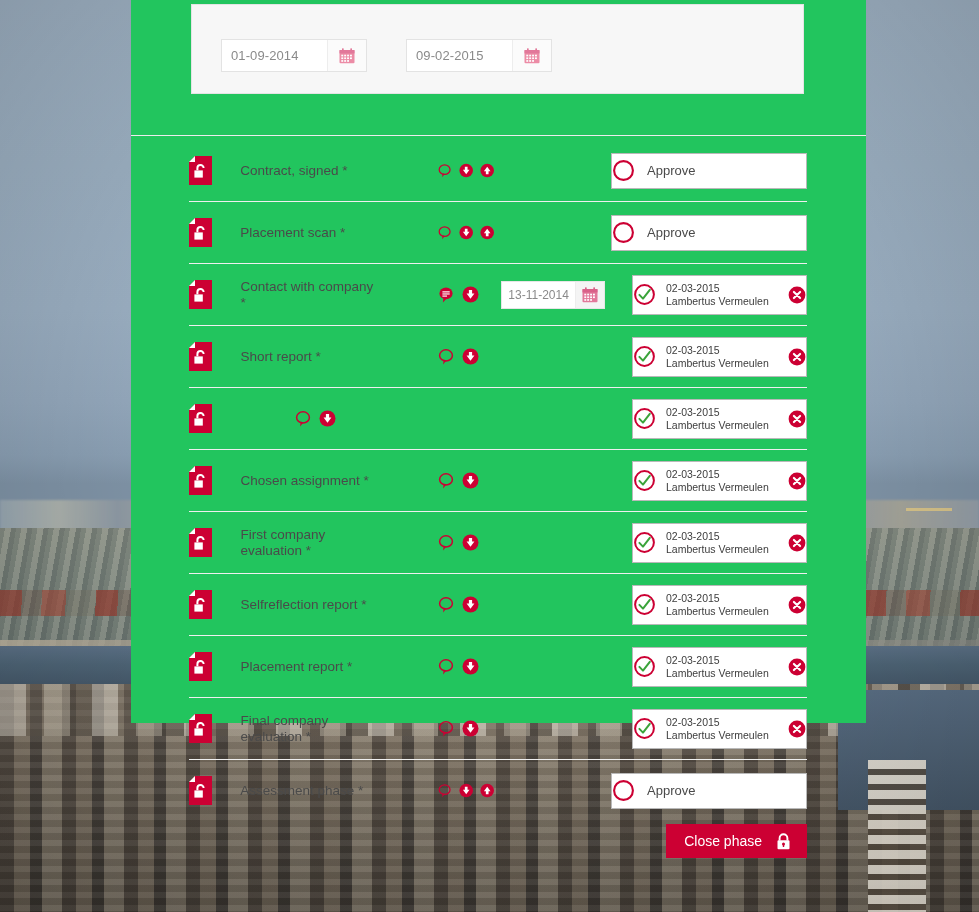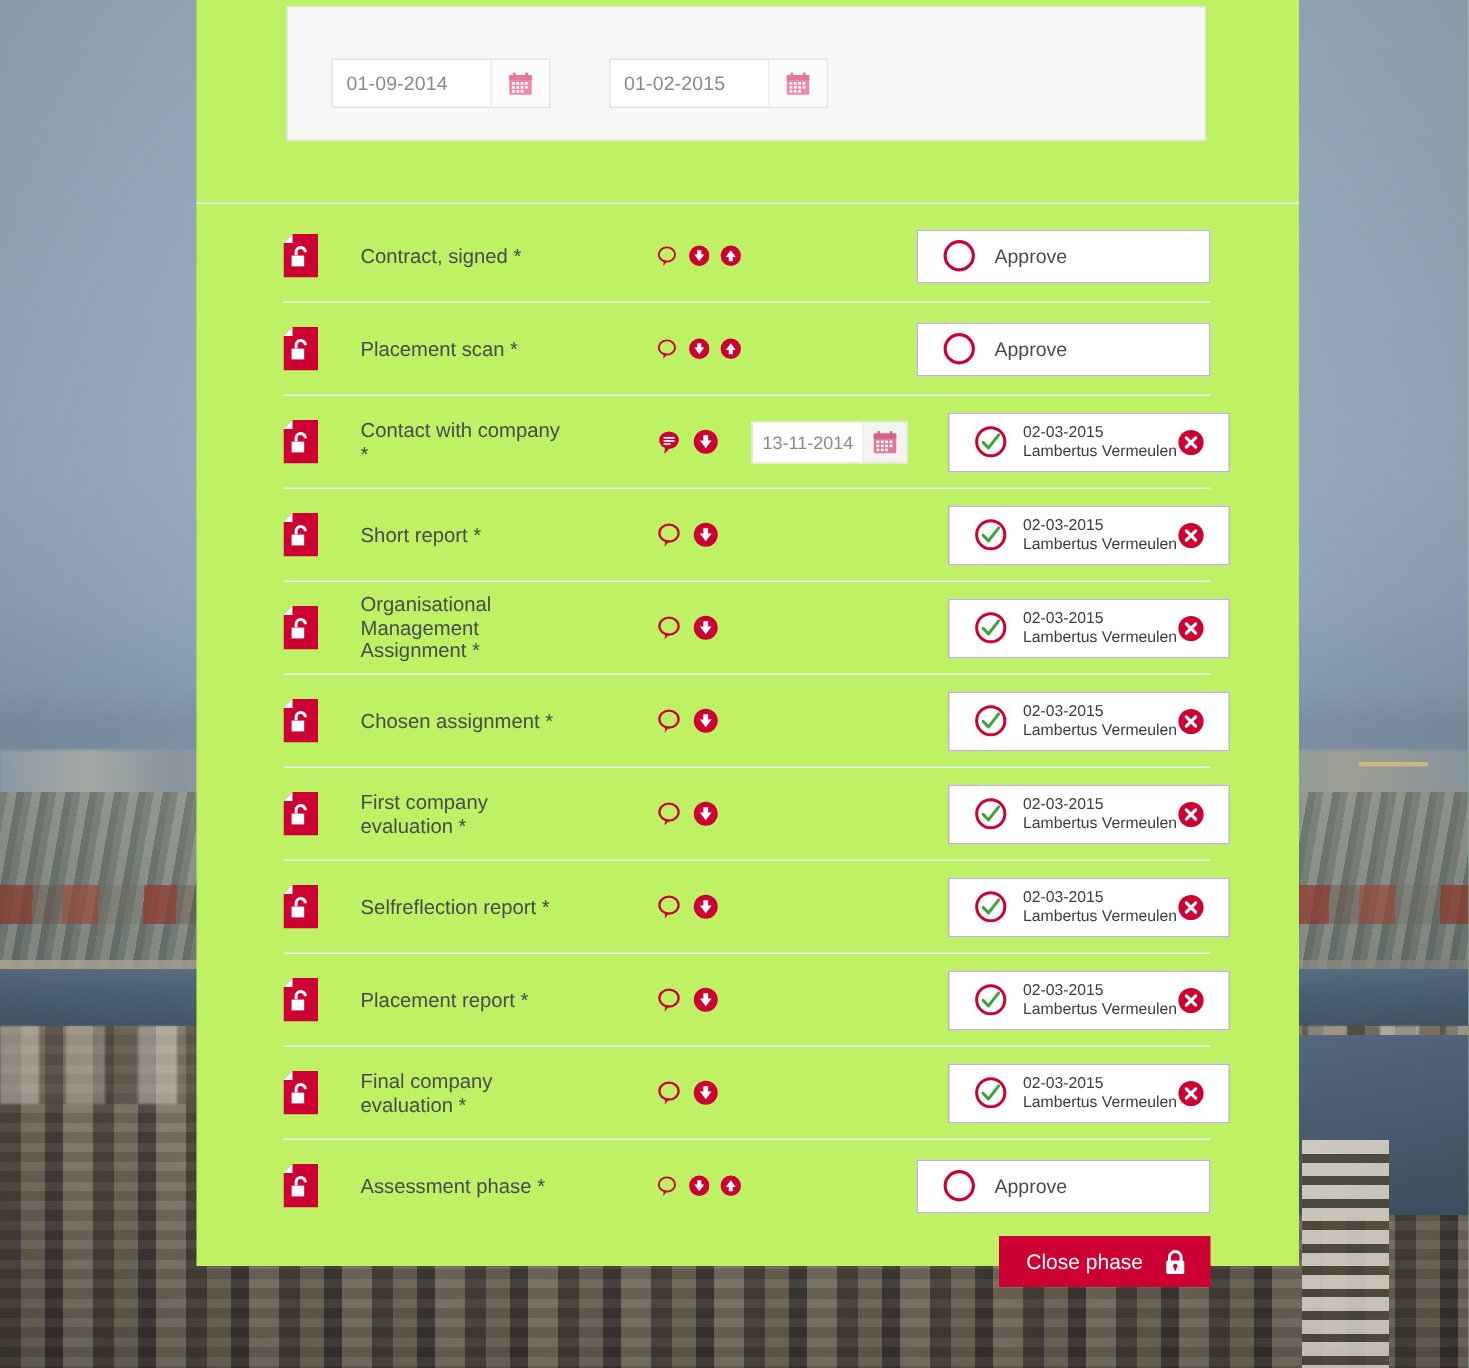--- a/index.html
+++ b/index.html
@@ -119,22 +119,22 @@
     position: absolute; inset: 0;
     background: radial-gradient(ellipse at 50% 45%, rgba(0,0,0,0) 45%, rgba(0,0,0,.16) 100%);
   }
 
   
   #panel {
     position: absolute;
     left: 131px;
     top: 0;
     width: 735px;
-    height: 844px;
-    background: #bef264;
+    height: 723px;
+    background: #22c55e;
   }
 
   
   .daterange-box {
     position: absolute;
     left: 60px;
     top: 4px;
     width: 613px;
     height: 90px;
     background: #f7f7f7;
@@ -263,21 +263,21 @@
 
   
   .approve-box {
     width: 196px;
     height: 36px;
     border: 1px solid #b9b9b9;
     background: #ffffff;
     box-sizing: border-box;
     display: flex;
     align-items: center;
-    padding: 0 16px;
+    padding: 0 0;
     cursor: pointer;
   }
   .approve-box.approved { height: 40px; margin-left: 22px; }
   .ring-ico { width: 23px; height: 23px; display: block; flex: 0 0 auto; }
   .approve-label {
     margin-left: 12px;
     font-size: 13px;
     color: #4a4a4a;
   }
   .approved-text {
@@ -357,21 +357,21 @@
             <rect x="11" y="9.4" width="1.9" height="1.7"></rect>
             <rect x="2.3" y="12.1" width="1.9" height="1.7"></rect>
             <rect x="5.2" y="12.1" width="1.9" height="1.7"></rect>
             <rect x="8.1" y="12.1" width="1.9" height="1.7"></rect>
           </g>
         </svg>
       </div>
     </div>
 
     <div class="date-field second">
-      <div class="date-text">01-02-2015</div>
+      <div class="date-text">09-02-2015</div>
       <div class="cal-btn">
         <svg class="cal-ico" viewBox="0 0 16 16">
           <rect x="0.5" y="2" width="15" height="13.2" rx="1" fill="#ec8ca6"></rect>
           <rect x="0.5" y="2" width="15" height="3.4" fill="#e2789a"></rect>
           <rect x="3" y="0.3" width="1.7" height="3" rx=".6" fill="#e2789a"></rect>
           <rect x="11.3" y="0.3" width="1.7" height="3" rx=".6" fill="#e2789a"></rect>
           <g fill="#ffffff">
             <rect x="2.3" y="6.7" width="1.9" height="1.7"></rect>
             <rect x="5.2" y="6.7" width="1.9" height="1.7"></rect>
             <rect x="8.1" y="6.7" width="1.9" height="1.7"></rect>
@@ -569,21 +569,20 @@
       </div>
       <div class="task-row">
         <div class="col-doc">
           <svg class="doc-ico" viewBox="0 0 23 29">
     <path d="M6 0 H23 V29 H0 V6 Z" fill="#cc0033"></path>
     <path d="M6 0 V6 H0 Z" fill="#ffffff"></path>
     <path d="M8.4 14.2 v-2.1 a3.1 3.1 0 0 1 6.2 0" fill="none" stroke="#ffffff" stroke-width="2"></path>
     <rect x="5.4" y="14.4" width="8.4" height="7.2" fill="#ffffff"></rect>
   </svg>
         </div>
-        <div class="col-title">Organisational Management Assignment *</div>
         <div class="col-actions">
           <svg class="bubble-ico" viewBox="0 0 18 18">
     <ellipse cx="9" cy="7.4" rx="6.4" ry="5.6" fill="none" stroke="#cc0033" stroke-width="1.5"></ellipse>
     <path d="M6.6 11.6 L6.1 16.4 L9.3 12.6 Z" fill="#cc0033"></path>
   </svg>
           <svg class="arrow-ico" viewBox="0 0 17 17">
     <circle cx="8.5" cy="8.5" r="8" fill="#cc0033"></circle>
     <path d="M8.5 12.8 L4.6 7.6 H6.9 V4.1 H10.1 V7.6 H12.4 Z" fill="#ffffff"></path>
   </svg>
         </div>

